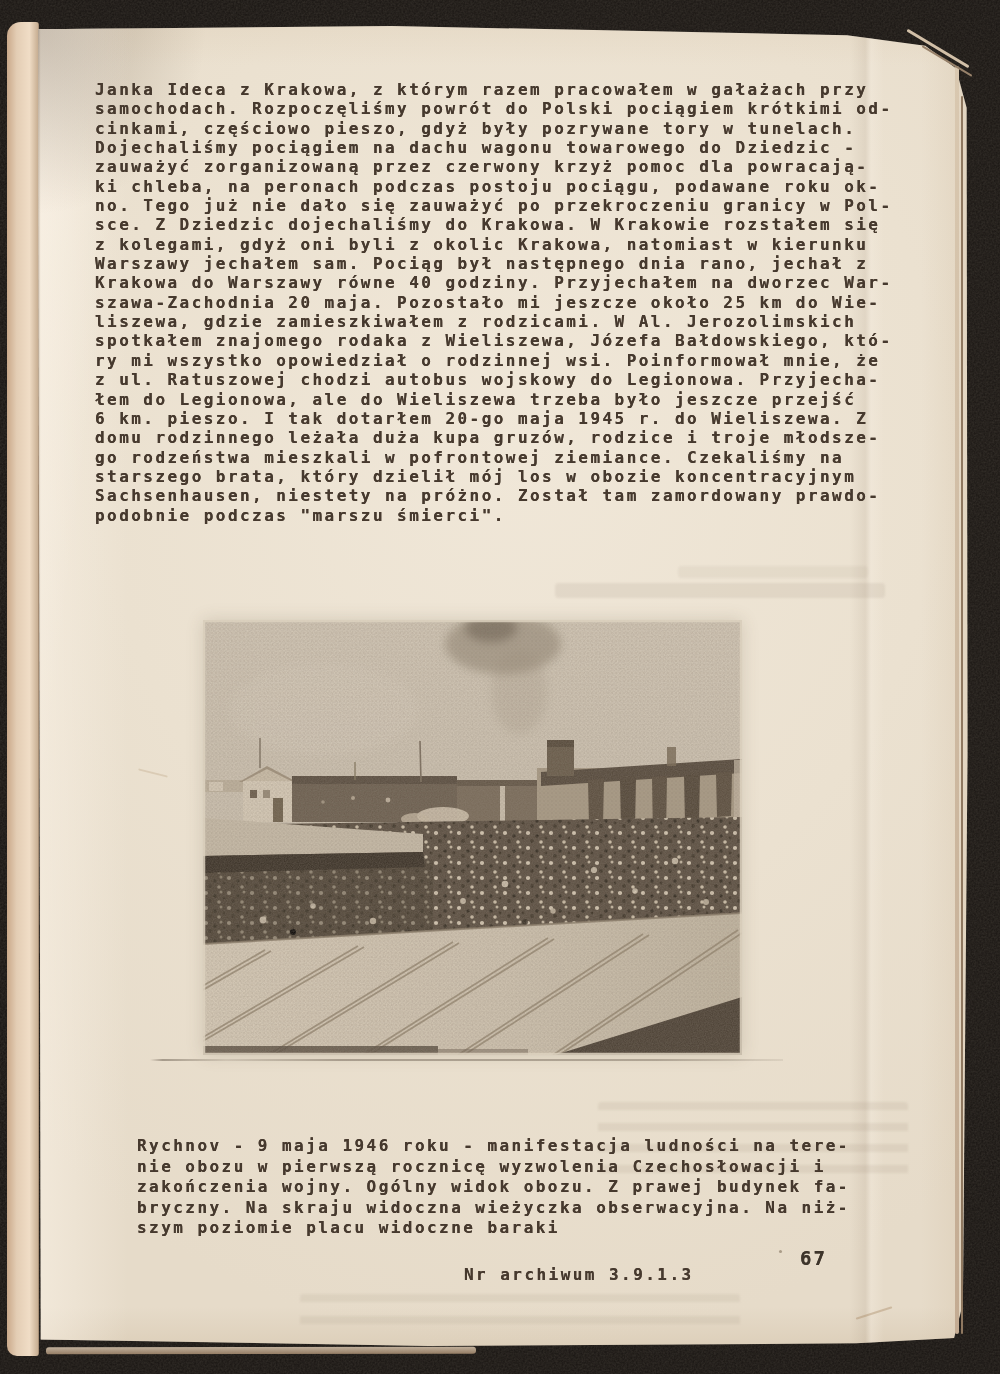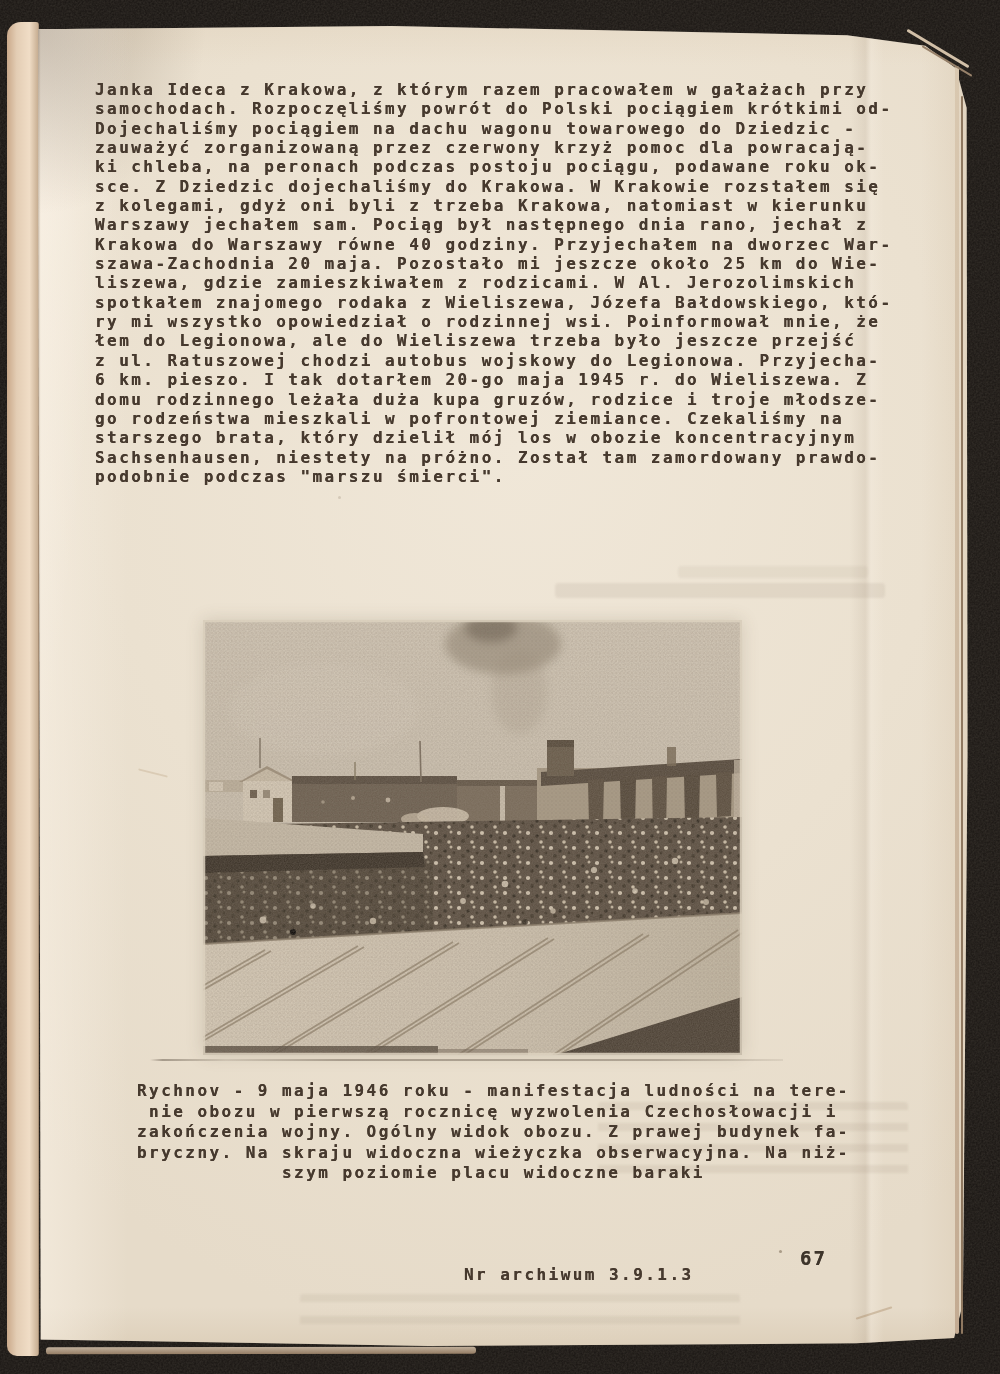--- a/index.html
+++ b/index.html
@@ -29,21 +29,21 @@
   .gutter-light{position:absolute;left:0;top:0;width:90px;height:1320px;
     background:linear-gradient(90deg, rgba(120,95,72,.30) 0%, rgba(250,242,230,.55) 3%, rgba(250,242,230,.35) 40%, rgba(250,242,230,0) 100%);}
   .corner-shade{position:absolute;left:0;top:0;width:170px;height:190px;
     background:radial-gradient(ellipse at 0% 0%, rgba(95,78,60,.30), rgba(95,78,60,0) 70%);}
   .right-crease{position:absolute;left:812px;top:0;width:34px;height:1320px;
     background:linear-gradient(90deg, rgba(125,104,82,0) 0%, rgba(125,104,82,.10) 45%, rgba(246,238,226,.35) 62%, rgba(246,238,226,0) 100%);}
   
   .tline{font:700 16px/19.35px "DejaVu Sans Mono","Liberation Mono",monospace;
     letter-spacing:2.45px;color:var(--ink);white-space:pre;text-shadow:0 0 .5px rgba(70,57,45,.85);}
   .body-text{position:absolute;left:57px;top:54px;}
-  .caption{position:absolute;left:99px;top:1055px;text-align:center;}
+  .caption{position:absolute;left:99px;top:1110px;}
   .caption .tline{line-height:20.5px;}
   .archive-note{position:absolute;left:426px;top:1209px;
     font:700 16px/20px "DejaVu Sans Mono","Liberation Mono",monospace;
     letter-spacing:2.45px;color:var(--ink);white-space:pre;text-shadow:0 0 .5px rgba(70,57,45,.85);margin-top:30px;}
   .page-number{position:absolute;left:762px;top:1221px;
     font:700 19px/22px "DejaVu Sans Mono","Liberation Mono",monospace;
     letter-spacing:2px;color:#3e352b;text-shadow:0 0 .6px rgba(62,53,43,.9);}
   
   .photo{position:absolute;left:165px;top:594px;width:539px;height:435px;margin:0;
     background:var(--photo_base);box-shadow:0 0 16px rgba(90,75,58,.18);}
@@ -96,33 +96,35 @@
     <div class="ghost g3"></div>
     <div class="ghost g4"></div>
     <div class="scratch s1"></div>
     <div class="scratch s2"></div>
     <div class="speck" style="left:741px;top:1224px;"></div>
     <div class="speck" style="left:300px;top:470px;opacity:.4;"></div>
 
     <div class="body-text">
         <div class="tline">Janka Ideca z Krakowa, z którym razem pracowałem w gałażach przy</div>
         <div class="tline">samochodach. Rozpoczęliśmy powrót do Polski pociągiem krótkimi od-</div>
+        <div class="tline">cinkami, częściowo pieszo, gdyż były pozrywane tory w tunelach.</div>
         <div class="tline">Dojechaliśmy pociągiem na dachu wagonu towarowego do Dziedzic -</div>
         <div class="tline">zauważyć zorganizowaną przez czerwony krzyż pomoc dla powracają-</div>
         <div class="tline">ki chleba, na peronach podczas postoju pociągu, podawane roku ok-</div>
+        <div class="tline">no. Tego już nie dało się zauważyć po przekroczeniu granicy w Pol-</div>
         <div class="tline">sce. Z Dziedzic dojechaliśmy do Krakowa. W Krakowie rozstałem się</div>
-        <div class="tline">z kolegami, gdyż oni byli z trzeba Krakowa, natomiast w kierunku</div>
+        <div class="tline">z kolegami, gdyż oni byli z okolic Krakowa, natomiast w kierunku</div>
         <div class="tline">Warszawy jechałem sam. Pociąg był następnego dnia rano, jechał z</div>
         <div class="tline">Krakowa do Warszawy równe 40 godziny. Przyjechałem na dworzec War-</div>
         <div class="tline">szawa-Zachodnia 20 maja. Pozostało mi jeszcze około 25 km do Wie-</div>
         <div class="tline">liszewa, gdzie zamieszkiwałem z rodzicami. W Al. Jerozolimskich</div>
         <div class="tline">spotkałem znajomego rodaka z Wieliszewa, Józefa Bałdowskiego, któ-</div>
         <div class="tline">ry mi wszystko opowiedział o rodzinnej wsi. Poinformował mnie, że</div>
+        <div class="tline">z ul. Ratuszowej chodzi autobus wojskowy do Legionowa. Przyjecha-</div>
         <div class="tline">łem do Legionowa, ale do Wieliszewa trzeba było jeszcze przejść</div>
-        <div class="tline">z ul. Ratuszowej chodzi autobus wojskowy do Legionowa. Przyjecha-</div>
         <div class="tline">6 km. pieszo. I tak dotarłem 20-go maja 1945 r. do Wieliszewa. Z</div>
         <div class="tline">domu rodzinnego leżała duża kupa gruzów, rodzice i troje młodsze-</div>
         <div class="tline">go rodzeństwa mieszkali w pofrontowej ziemiance. Czekaliśmy na</div>
         <div class="tline">starszego brata, który dzielił mój los w obozie koncentracyjnym</div>
         <div class="tline">Sachsenhausen, niestety na próżno. Został tam zamordowany prawdo-</div>
         <div class="tline">podobnie podczas "marszu śmierci".</div>
       </div>
 
     <figure class="photo">
       <svg viewBox="0 0 539 435" width="539" height="435">

